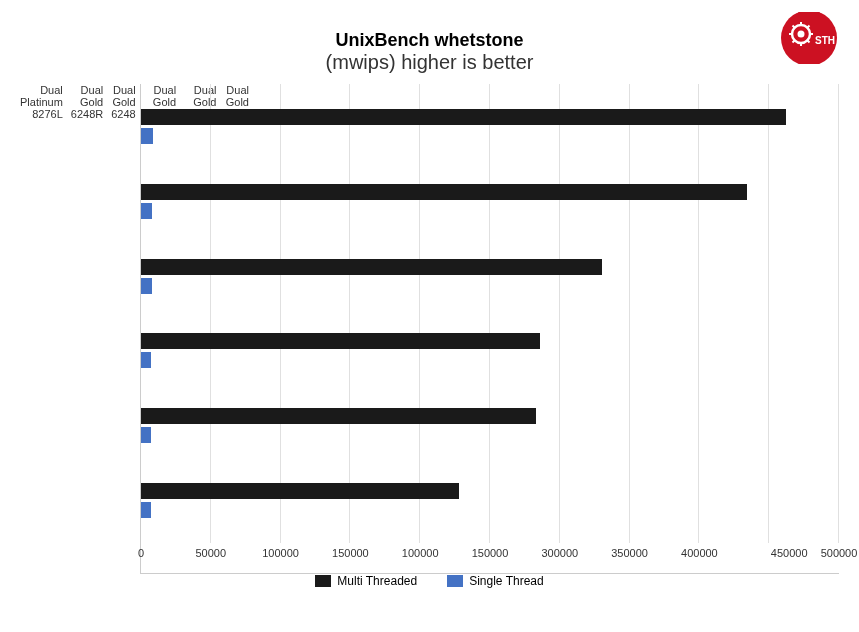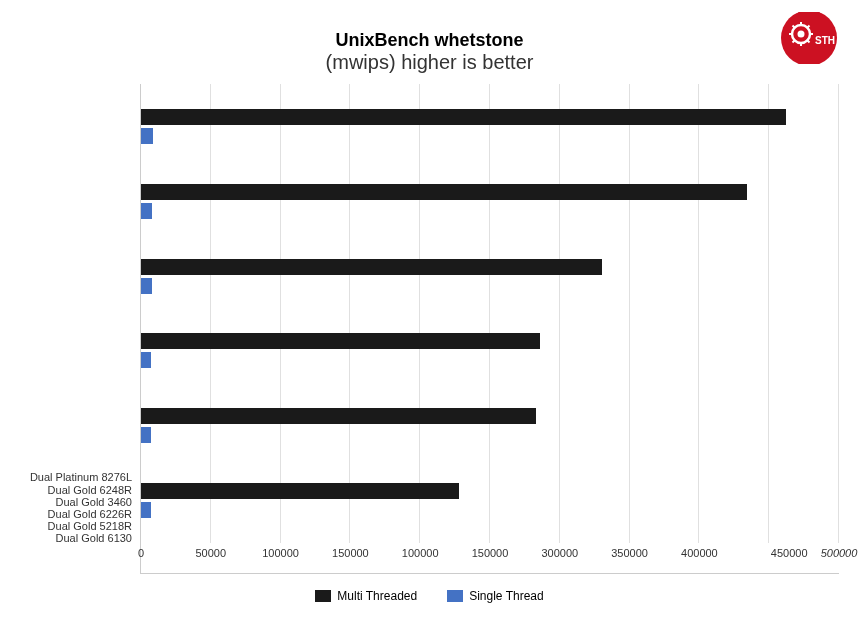--- a/index.html
+++ b/index.html
@@ -39,22 +39,22 @@
     .chart-area {
       display: flex;
       flex-direction: row;
       width: 100%;
       height: 490px;
       margin-top: 5px;
     }
     .y-labels {
       width: 120px;
       display: flex;
-      flex-direction: column;
-      justify-content: flex-end;
+      flex-direction: row;
+      justify-content: flex-start;
       padding-bottom: 30px;
     }
     .y-label {
       font-size: 11px;
       color: #333;
       text-align: right;
       padding-right: 8px;
       line-height: 1.1;
     }
     .chart-plot {
@@ -118,21 +118,21 @@
       color: #333;
       text-align: center;
       transform: translateX(-50%);
       top: 4px;
     }
     .legend {
       display: flex;
       flex-direction: row;
       justify-content: center;
       gap: 30px;
-      margin-top: 15px;
+      margin-top: 0;
       padding-bottom: 5px;
     }
     .legend-item {
       display: flex;
       align-items: center;
       gap: 6px;
       font-size: 12px;
     }
     .legend-swatch {
       width: 16px;
@@ -169,21 +169,21 @@
     </svg>
   </div>
 
   <div class="chart-title">UnixBench whetstone</div>
   <div class="chart-subtitle">(mwips) higher is better</div>
 
   <div class="chart-area">
     <div class="y-labels" id="y-labels">
     <div class="y-label">Dual Platinum 8276L</div>
         <div class="y-label">Dual Gold 6248R</div>
-        <div class="y-label">Dual Gold 3460</div>
+        <div class="y-label">Dual Gold 6248</div>
         <div class="y-label">Dual Gold 6226R</div>
         <div class="y-label">Dual Gold 5218R</div>
         <div class="y-label">Dual Gold 6130</div>
       </div>
     <div class="chart-plot">
 
       <div class="grid-lines" id="grid-lines">
           <div class="grid-line"></div>
           <div class="grid-line"></div>
           <div class="grid-line"></div>
@@ -251,21 +251,21 @@
           <span class="x-label" style="left: 0%;">0</span>
           <span class="x-label" style="left: 10%;">50000</span>
           <span class="x-label" style="left: 20%;">100000</span>
           <span class="x-label" style="left: 30%;">150000</span>
           <span class="x-label" style="left: 40%;">100000</span>
           <span class="x-label" style="left: 50%;">150000</span>
           <span class="x-label" style="left: 60%;">300000</span>
           <span class="x-label" style="left: 70%;">350000</span>
           <span class="x-label" style="left: 80%;">400000</span>
           <span class="x-label" style="left: 90%; margin-left: 20px;">450000</span>
-          <span class="x-label" style="left: 100%; font-style: italic;">500000</span>
+          <span class="x-label" style="left: 100%;">500000</span>
         </div>
     </div>
   </div>
 
   <div class="legend">
     <div class="legend-item">
       <div class="legend-swatch legend-swatch-multi"></div>
       <span>Multi Threaded</span>
     </div>
     <div class="legend-item">

